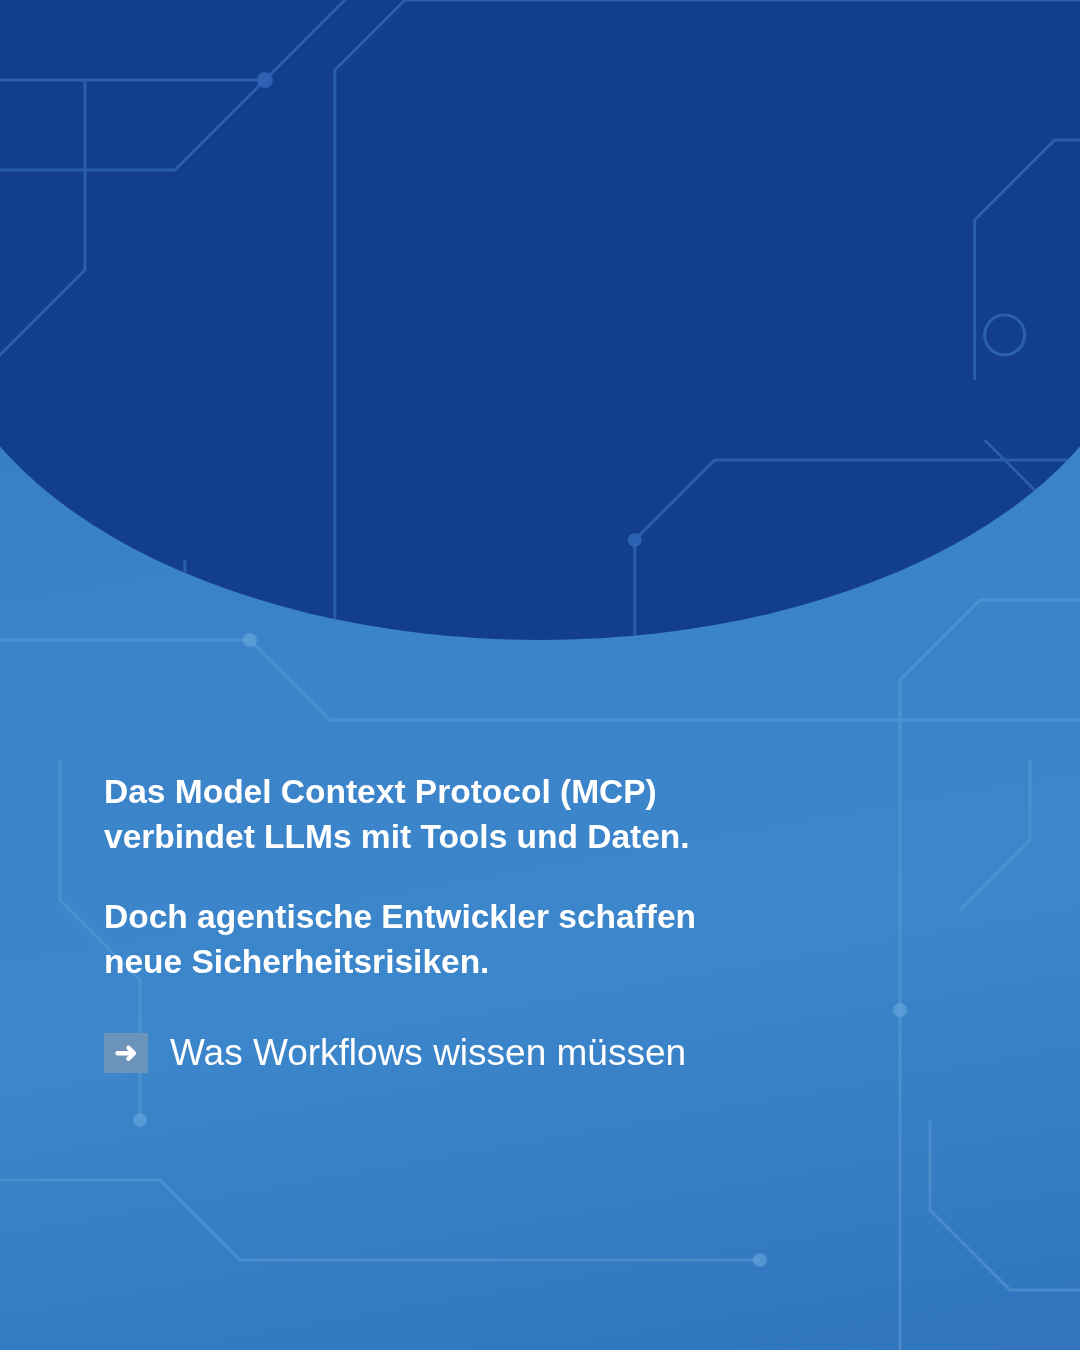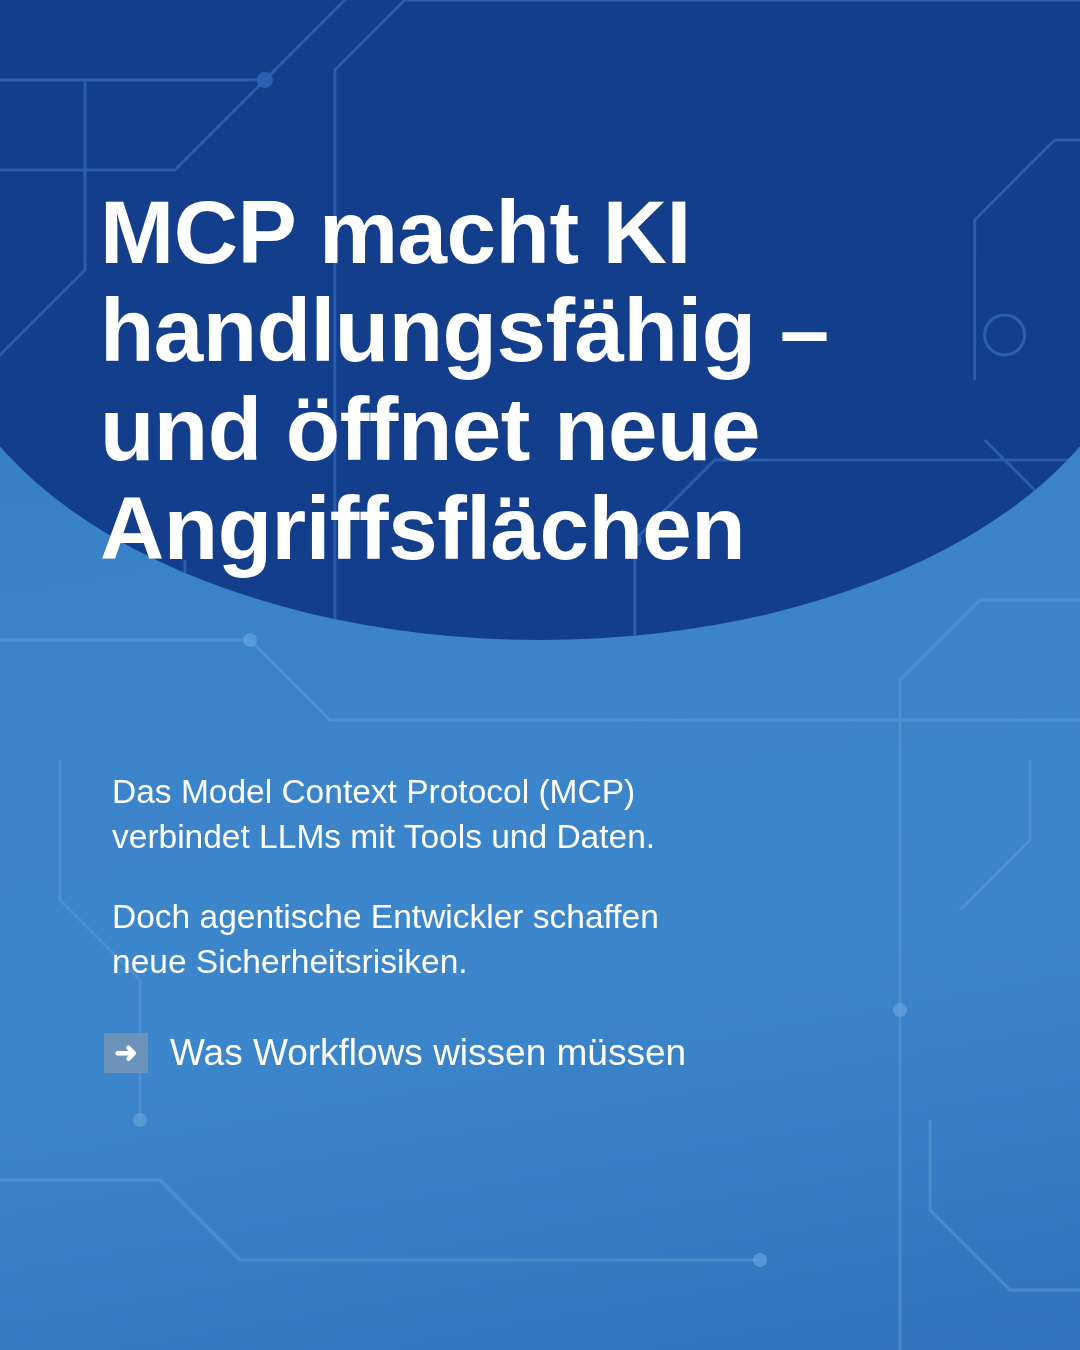--- a/index.html
+++ b/index.html
@@ -69,22 +69,23 @@
     z-index: 4;
     left: 104px;
     top: 770px;
     width: 700px;
     color: #ffffff;
     font-size: 33.5px;
     line-height: 1.33;
     font-weight: normal;
   }
   .para {
-    margin: 0 0 36px 8px;
+    margin: 0 0 36px 0;
     white-space: pre-line;
+    font-weight: bold;
   }
   .cta {
     display: flex;
     align-items: center;
     gap: 22px;
     margin-top: 44px;
   }
   .cta-icon {
     flex: 0 0 auto;
     width: 44px;
@@ -142,24 +143,20 @@
       </g>
       <g fill="#2f63b4" opacity="0.9">
         <circle cx="330" cy="700" r="8"></circle>
         <circle cx="95" cy="1115" r="8"></circle>
         <circle cx="700" cy="1160" r="7"></circle>
         <circle cx="430" cy="600" r="7"></circle>
       </g>
     </svg>
   </div>
 
-  <h1 class="headline">MCP macht KI
-handlungsfähig –
-und öffnet neue
-Angriffsflächen</h1>
 
   <div class="body-copy">
     <p class="para">Das Model Context Protocol (MCP)
 verbindet LLMs mit Tools und Daten.</p>
     <p class="para">Doch agentische Entwickler schaffen
 neue Sicherheitsrisiken.</p>
 
     <div class="cta">
       <span class="cta-icon">➜</span>
       <span class="cta-text">Was Workflows wissen müssen</span>

